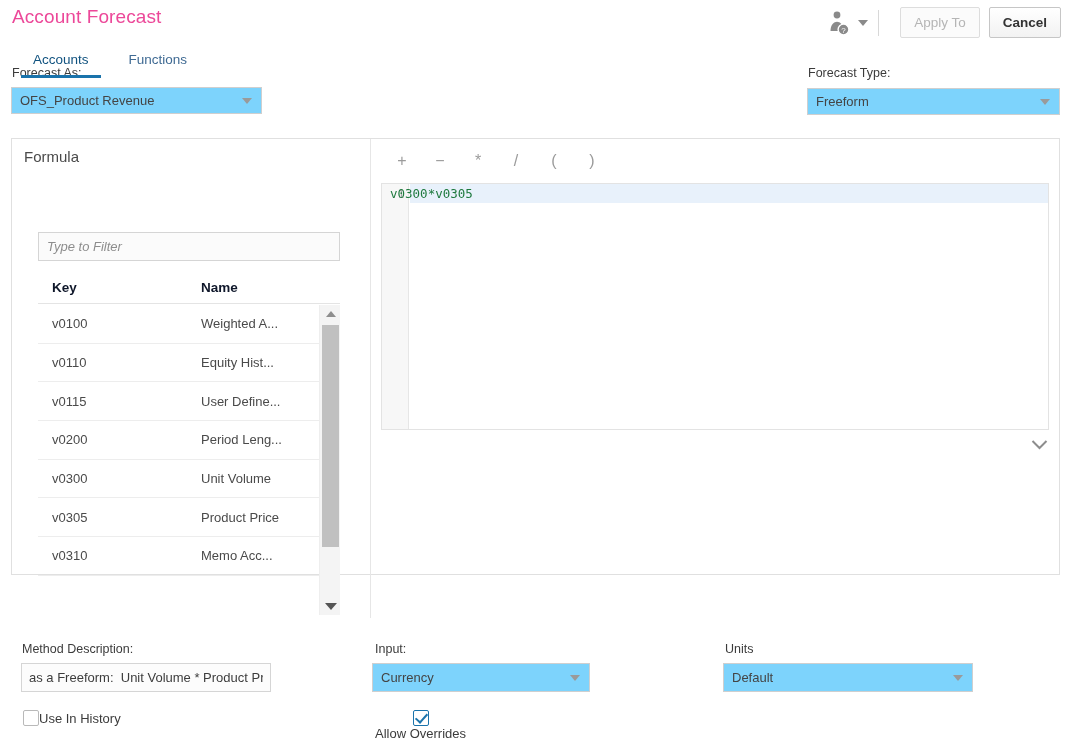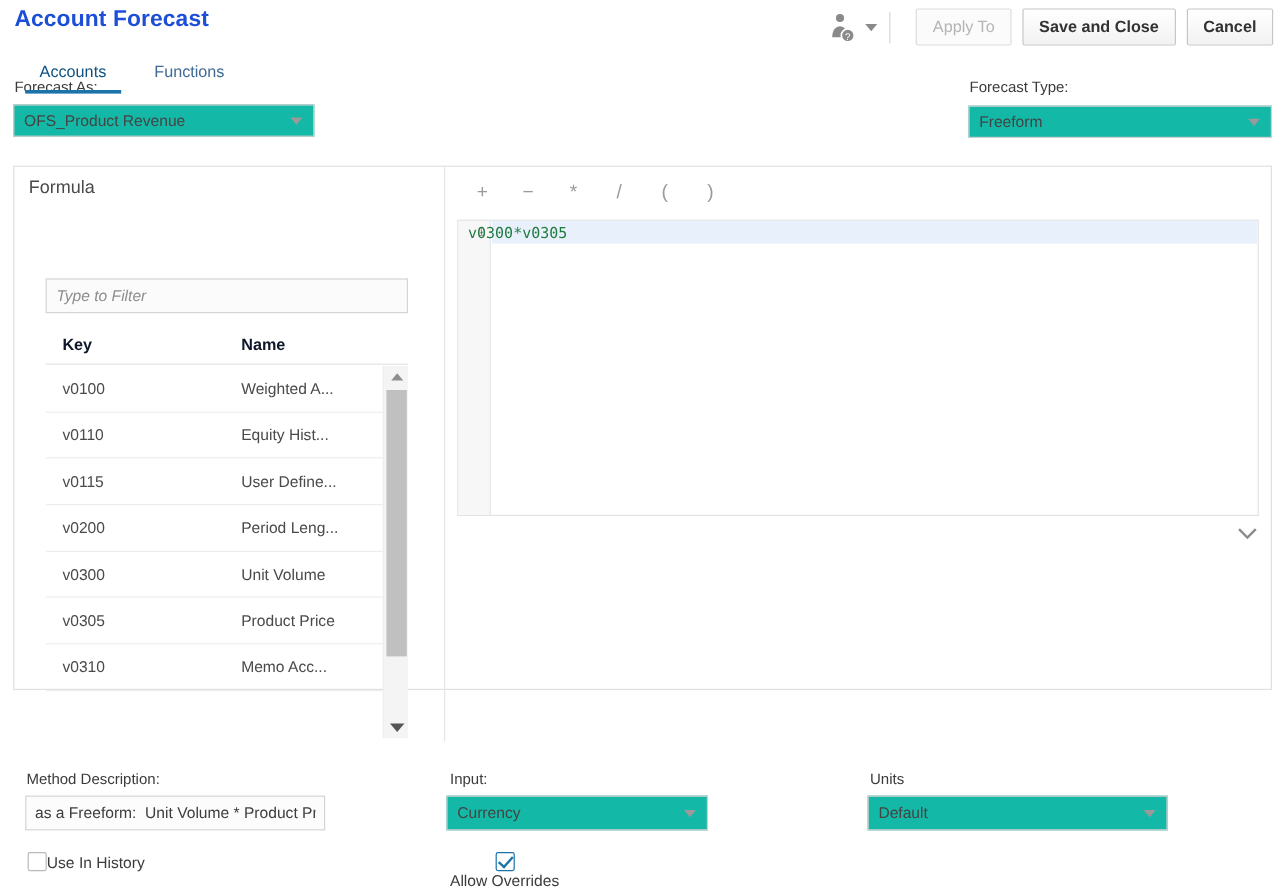--- a/index.html
+++ b/index.html
@@ -12,21 +12,21 @@
     overflow: hidden;
   }
 
   
   .page-header {
     position: absolute; left: 0; top: 0;
     width: 1071px; height: 48px;
   }
   .page-title {
     position: absolute; left: 12px; top: 6px;
-    font-size: 19px; font-weight: bold; color: #1d4ed8;
+    font-size: 19px; font-weight: normal; color: #ec4899;
     letter-spacing: .1px;
   }
   .header-actions {
     position: absolute; right: 10px; top: 7px;
     display: flex; align-items: center; gap: 0px;
   }
   .help-user-icon {
     width: 26px; height: 28px; position: relative;
     margin-right: 2px;
     display: inline-block;
@@ -61,21 +61,21 @@
 
   
   .field-label {
     position: absolute;
     font-size: 12.5px; color: #3b3b3b;
   }
   .select-box {
     position: absolute;
     height: 27px;
     border: 1px solid #cfcfcf;
-    background: #14b8a6;
+    background: #7dd3fc;
     font-size: 13px; color: #444444;
     display: flex; align-items: center;
     padding-left: 8px;
     cursor: pointer;
   }
   .select-box .val { flex: 1; overflow: hidden; white-space: nowrap; }
   .select-caret {
     width: 0; height: 0;
     border-left: 5px solid transparent;
     border-right: 5px solid transparent;
@@ -281,21 +281,20 @@
         <circle cx="11" cy="6" r="3.4" fill="#8a8a8a"></circle>
         <path d="M4.5 22 C4.5 15.5 8 12.8 11 12.8 C14 12.8 17.5 15.5 17.5 22 Z" fill="#8a8a8a"></path>
         <circle cx="17.5" cy="20.5" r="5.4" fill="#8a8a8a" stroke="#ffffff" stroke-width="1.4"></circle>
         <text x="17.5" y="24" font-family="Liberation Sans, sans-serif" font-size="8" fill="#ffffff" text-anchor="middle">?</text>
       </svg>
     </span>
     <span class="header-caret"></span>
     <span class="header-sep"></span>
 
     <button class="btn disabled">Apply To</button>
-    <button class="btn">Save and Close</button>
     <button class="btn">Cancel</button>
   </div>
 </div>
 
 <div class="field-label" style="left:12px; top:66px;">Forecast As:</div>
 <div class="select-box" style="left:11px; top:87px; width:251px;">
   <span class="val">OFS_Product Revenue</span>
   <span class="select-caret"></span>
 </div>
 

